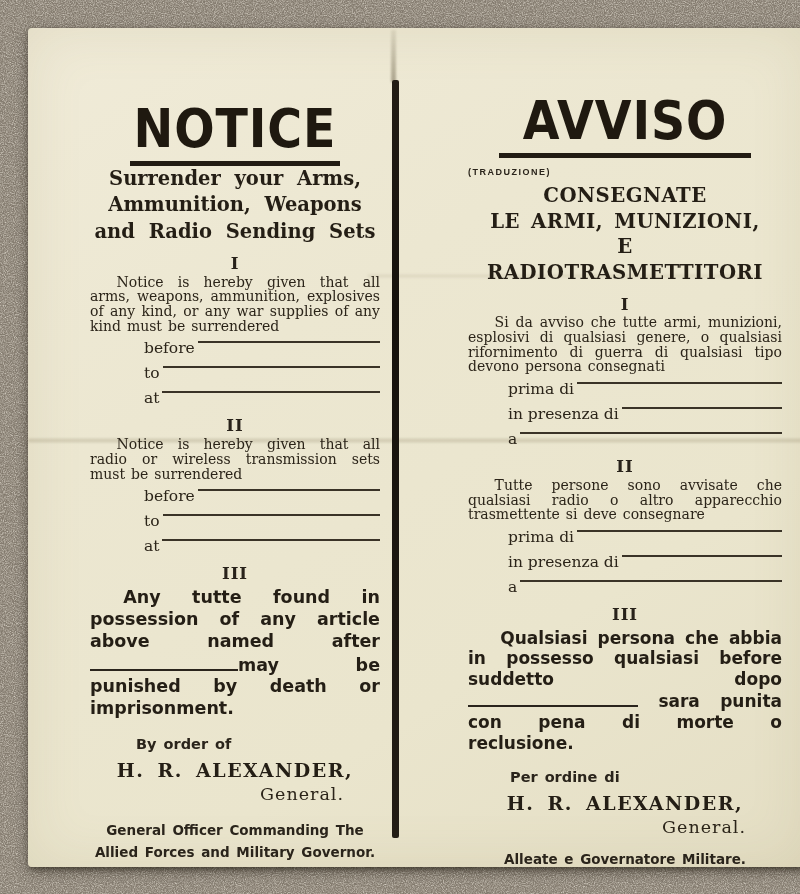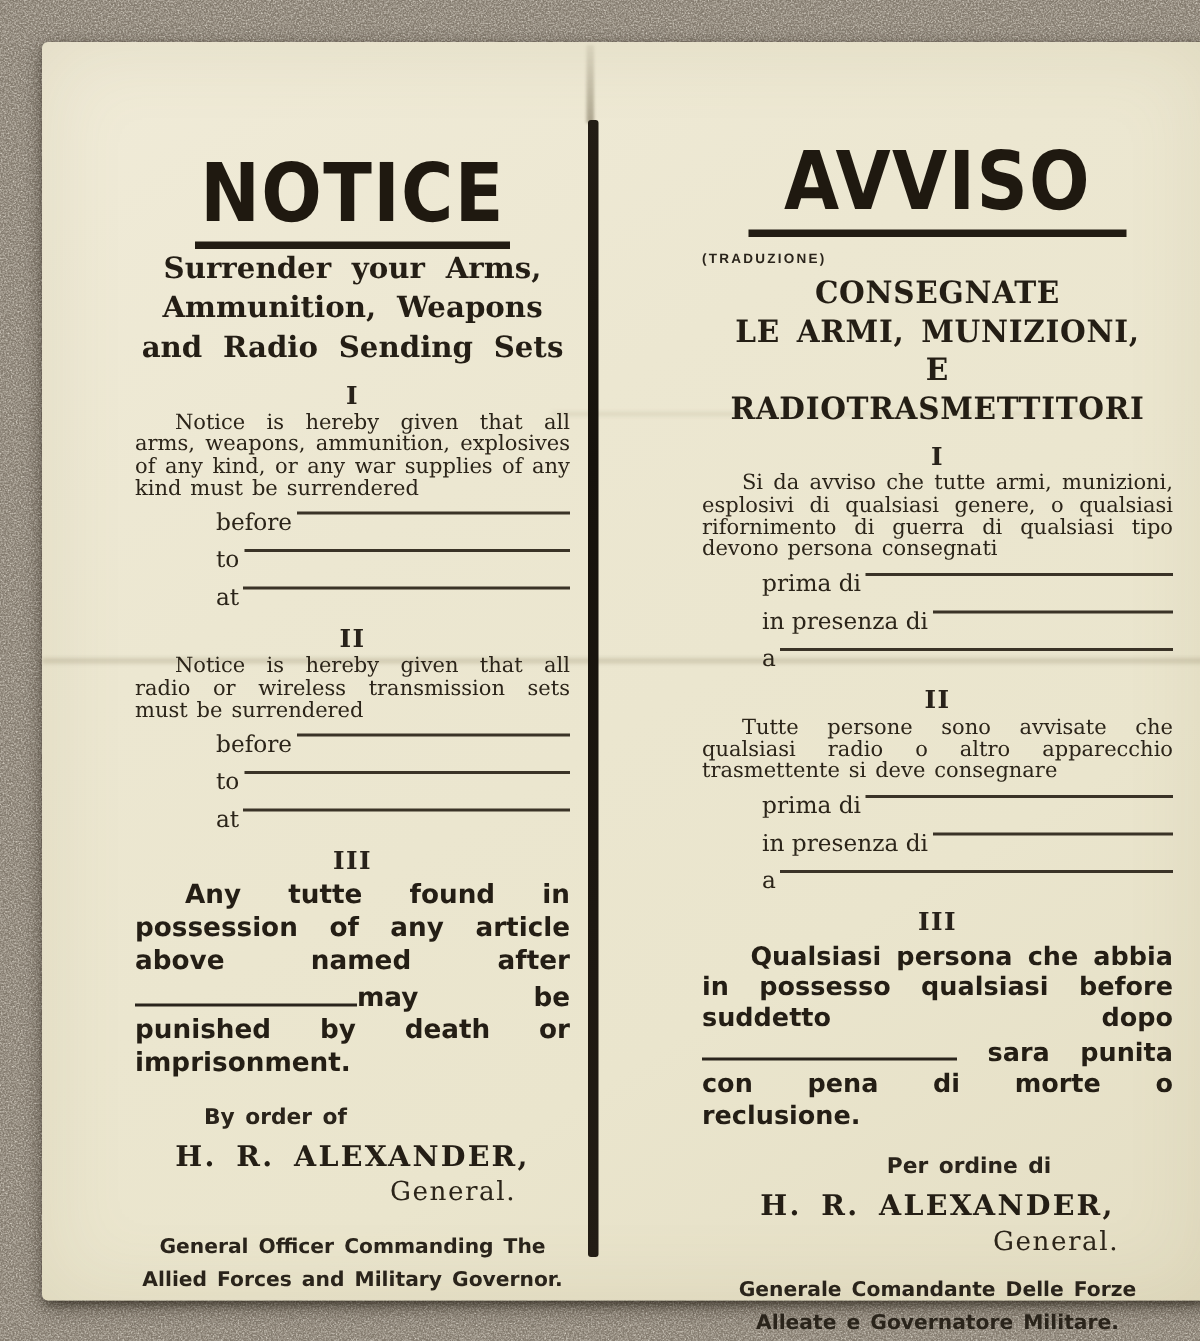--- a/index.html
+++ b/index.html
@@ -88,21 +88,21 @@
   .blank-inline {
     display:inline-block; border-bottom:2px solid #2a241c; height:0.9em;
     vertical-align:baseline;
   }
   .blank-en { width:148px; } .blank-it { width:170px; }
 
   .by-order {
     font-family:"DejaVu Sans", sans-serif; font-weight:bold; font-size:14.5px;
     margin:16px 0 0 46px; word-spacing:2px; color:#2a241b;
   }
-  .by-order-it { margin-left:42px;text-align:center; }
+  .by-order-it { margin-left:42px; }
   .signatory {
     font-family:"DejaVu Serif", serif; font-weight:bold; font-size:19px;
     letter-spacing:1.5px; word-spacing:5px; text-align:center; margin-top:7px; color:#241e15;
   }
   .rank {
     font-family:"DejaVu Serif", serif; font-size:17.5px; letter-spacing:1px;
     text-align:right; padding-right:36px; margin-top:3px; color:#2b2419;
   }
   .footer-lines {
     font-family:"DejaVu Sans", sans-serif; font-weight:bold; font-size:13.5px;
@@ -242,17 +242,16 @@
       </div>
     </div>
 
     <div class="numeral n3">III</div>
     <p class="body3 body3-it"><span>Qualsiasi persona che abbia in possesso qualsiasi before suddetto dopo</span> <span class="blank-inline blank-it"></span> <span>sara punita con pena di morte o reclusione.</span></p>
 
     <div class="by-order by-order-it">Per ordine di</div>
     <div class="signatory">H. R. ALEXANDER,</div>
     <div class="rank">General.</div>
     <div class="footer-lines">
-      <div>Generale Comandante Delle Forze</div>
       <div>Alleate e Governatore Militare.</div>
     </div>
   </div>
 </div>
 
 </body></html>

